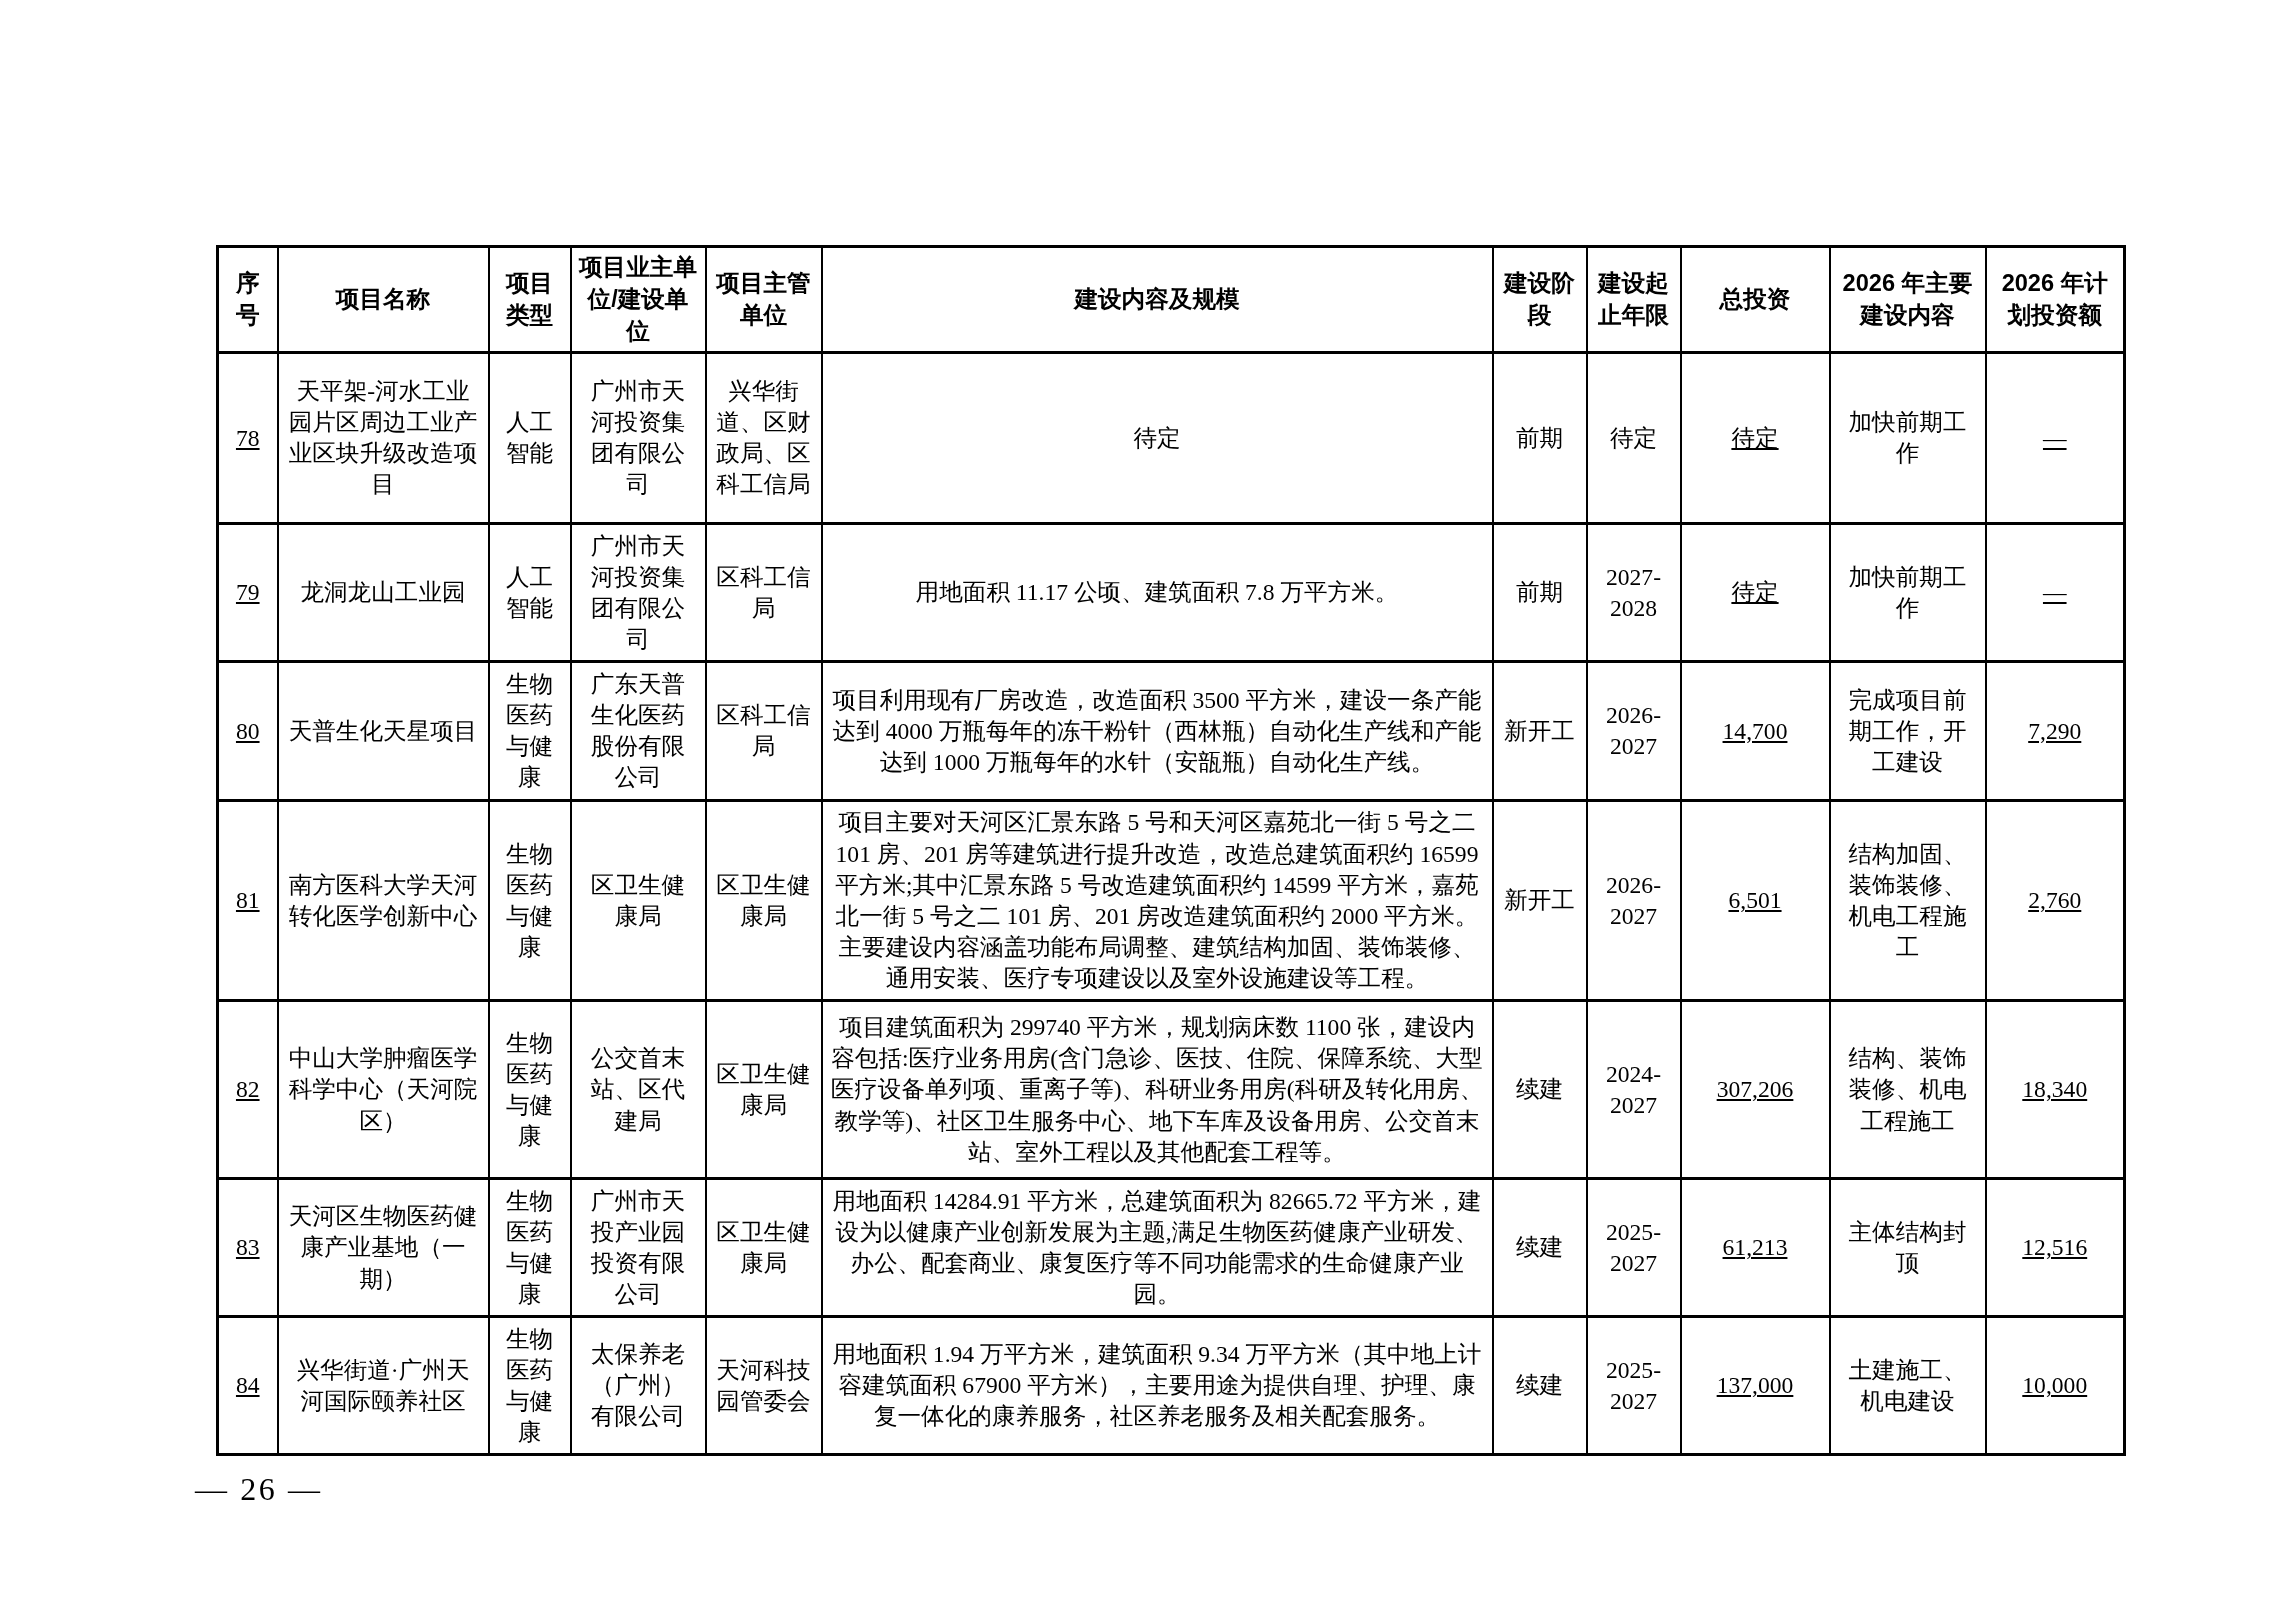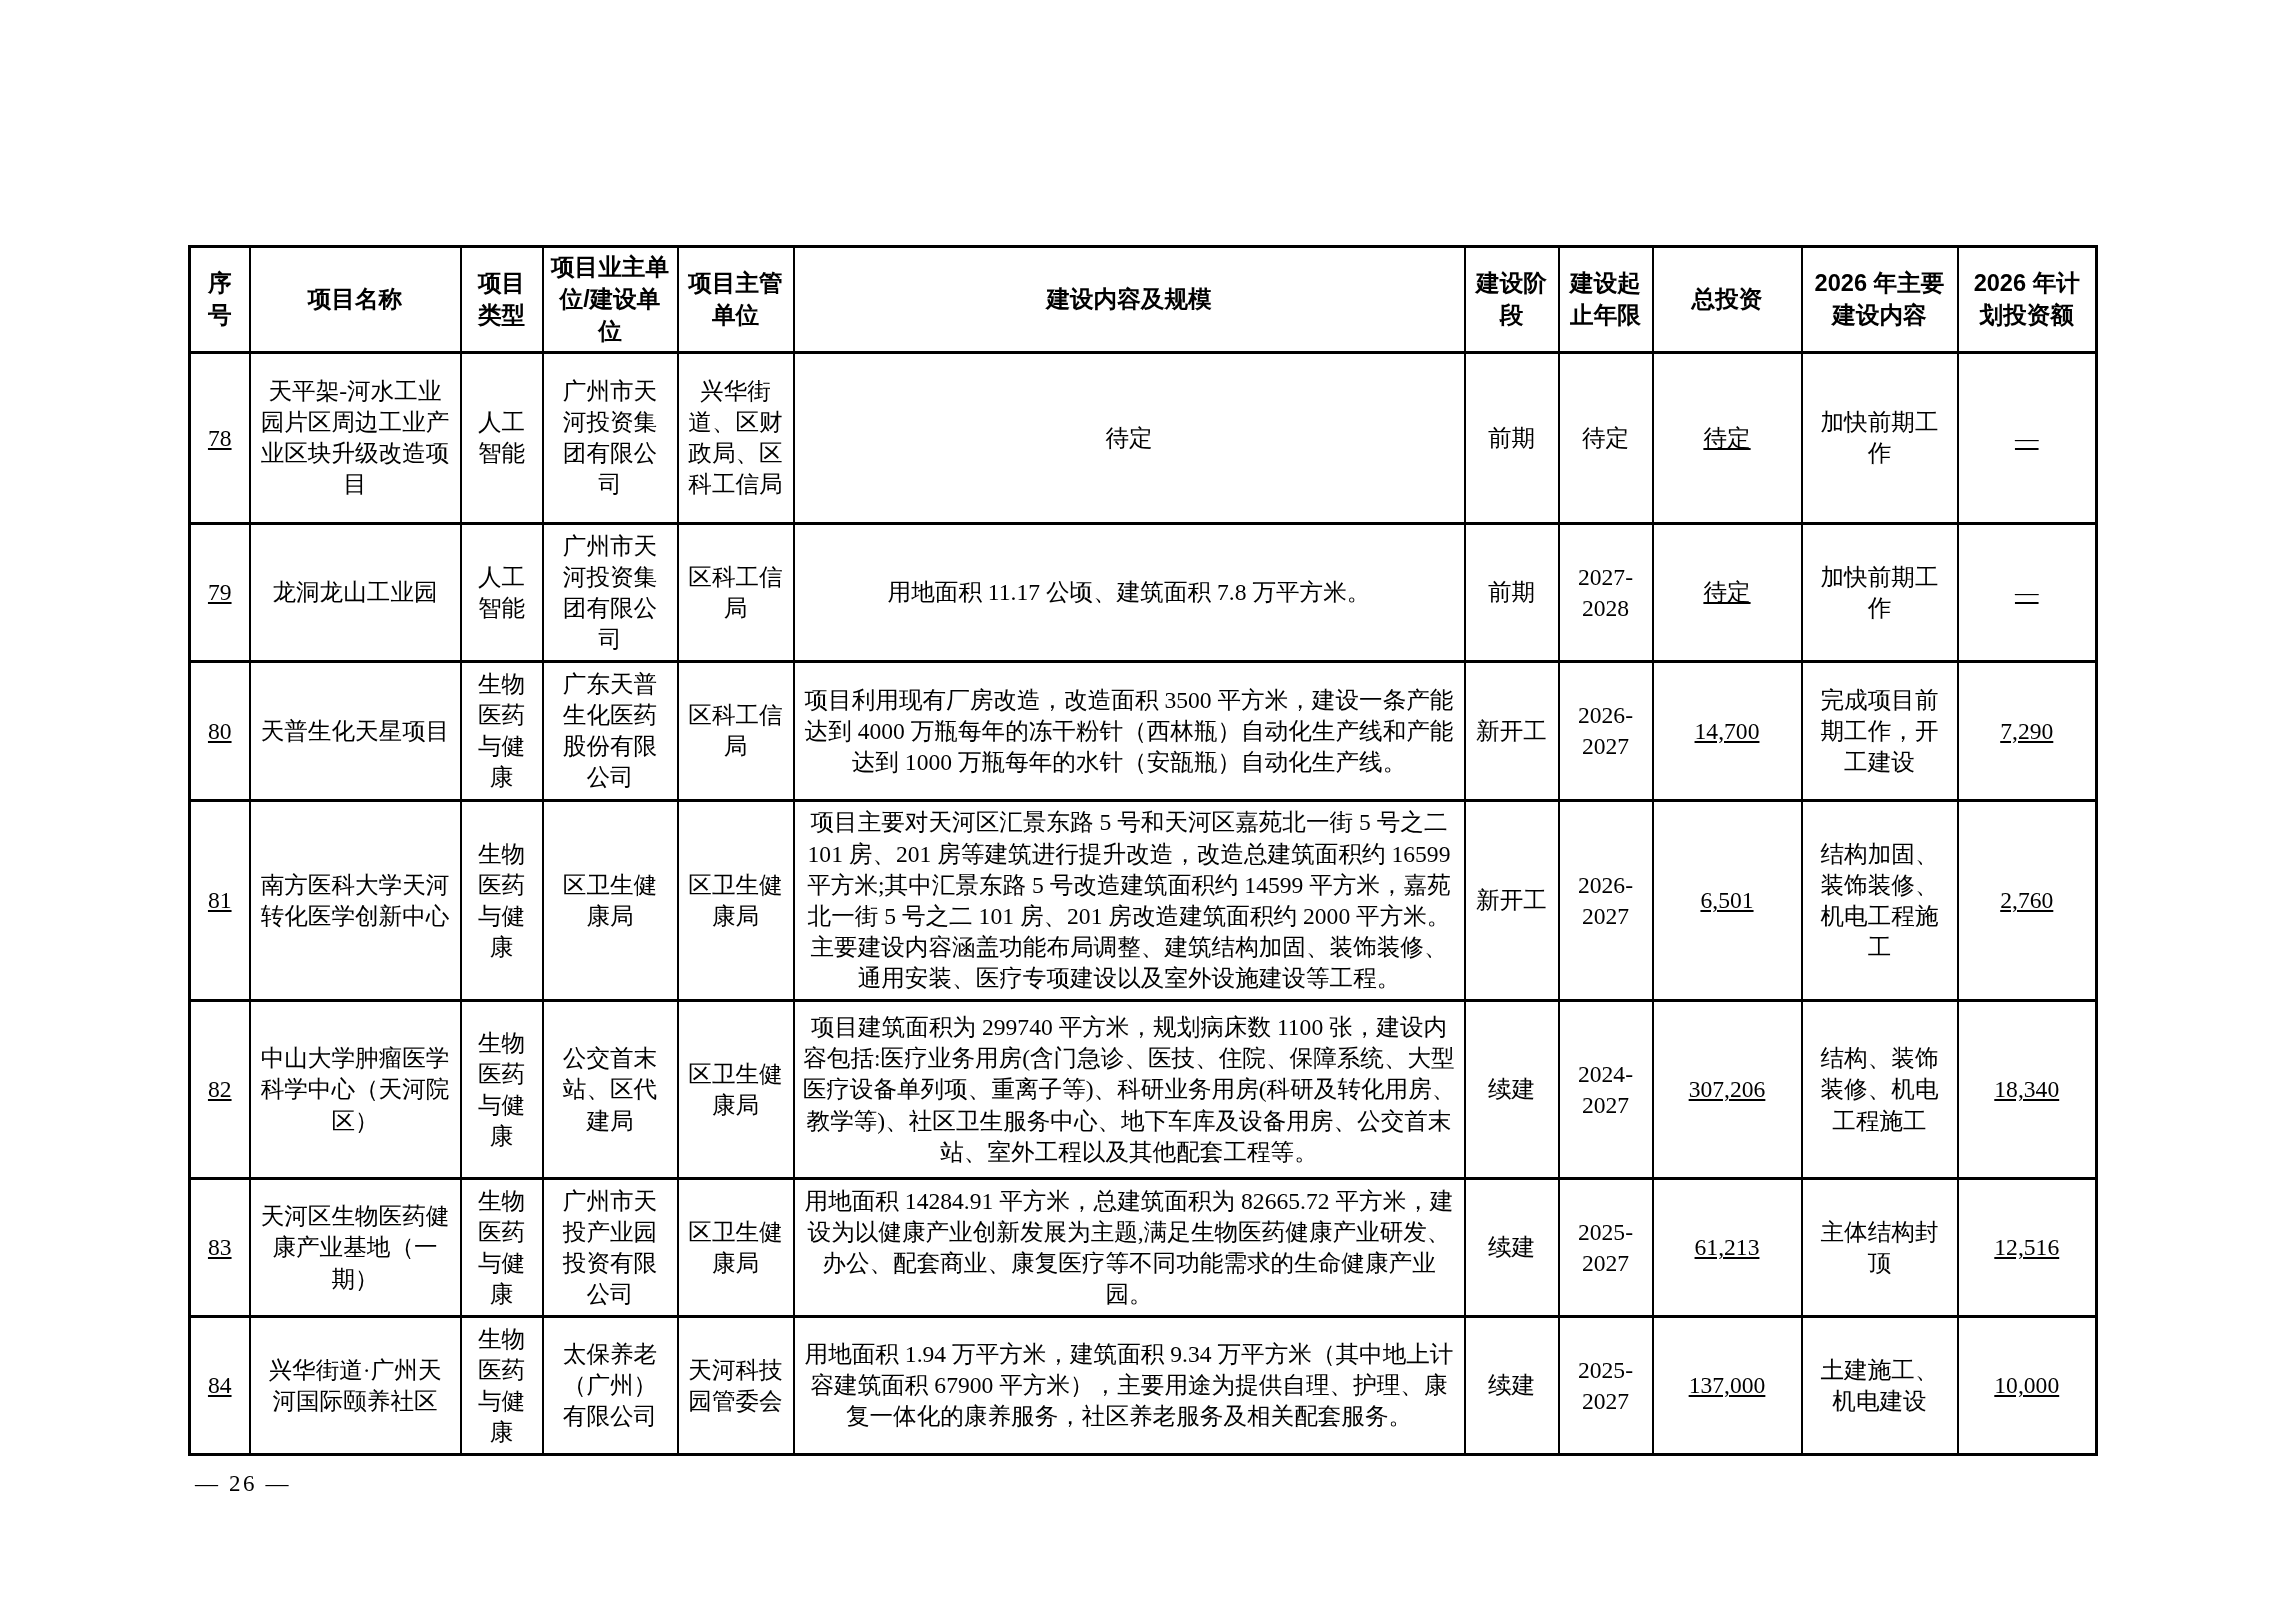--- a/index.html
+++ b/index.html
@@ -6,21 +6,21 @@
   .page{
     position:relative;
     width:2295px;height:1623px;
     background:#ffffff;
     font-family:"Liberation Serif","DejaVu Serif",serif;
     color:#000;
     overflow:hidden;
   }
   table.doc{
     position:absolute;
-    left:188px;top:245px;
+    left:216px;top:245px;
     width:1906px;
     border-collapse:collapse;
     table-layout:fixed;
   }
   table.doc td,table.doc th{
     border-left:2px solid #000;
     border-right:2px solid #000;
     border-top:3.3px solid #000;
     border-bottom:3.3px solid #000;
     vertical-align:middle;
@@ -57,21 +57,21 @@
   tr.r-78{height:171px;}
   tr.r-79{height:137px;}
   tr.r-80{height:139px;}
   tr.r-81{height:182px;}
   tr.r-82{height:178px;}
   tr.r-83{height:126px;}
   tr.r-84{height:103px;}
   .page-number{
     position:absolute;
     left:195px;top:1471px;
-    font-size:23px;
+    font-size:32px;
     letter-spacing:2.6px;
   }
 </style>
 </head>
 <body>
 
 <div class="page">
 
   <table class="doc">
     <colgroup>

